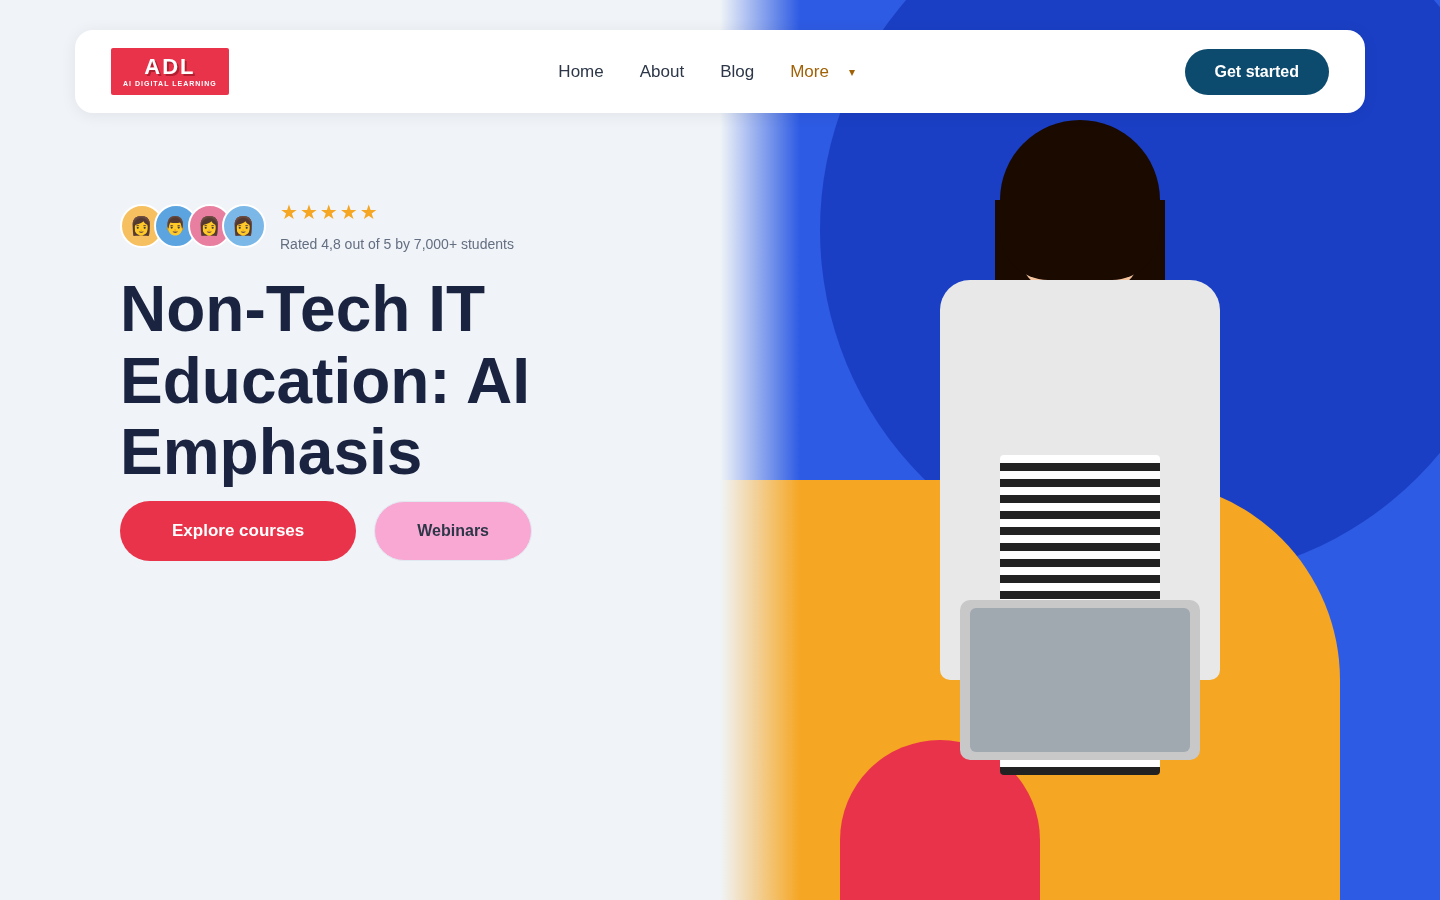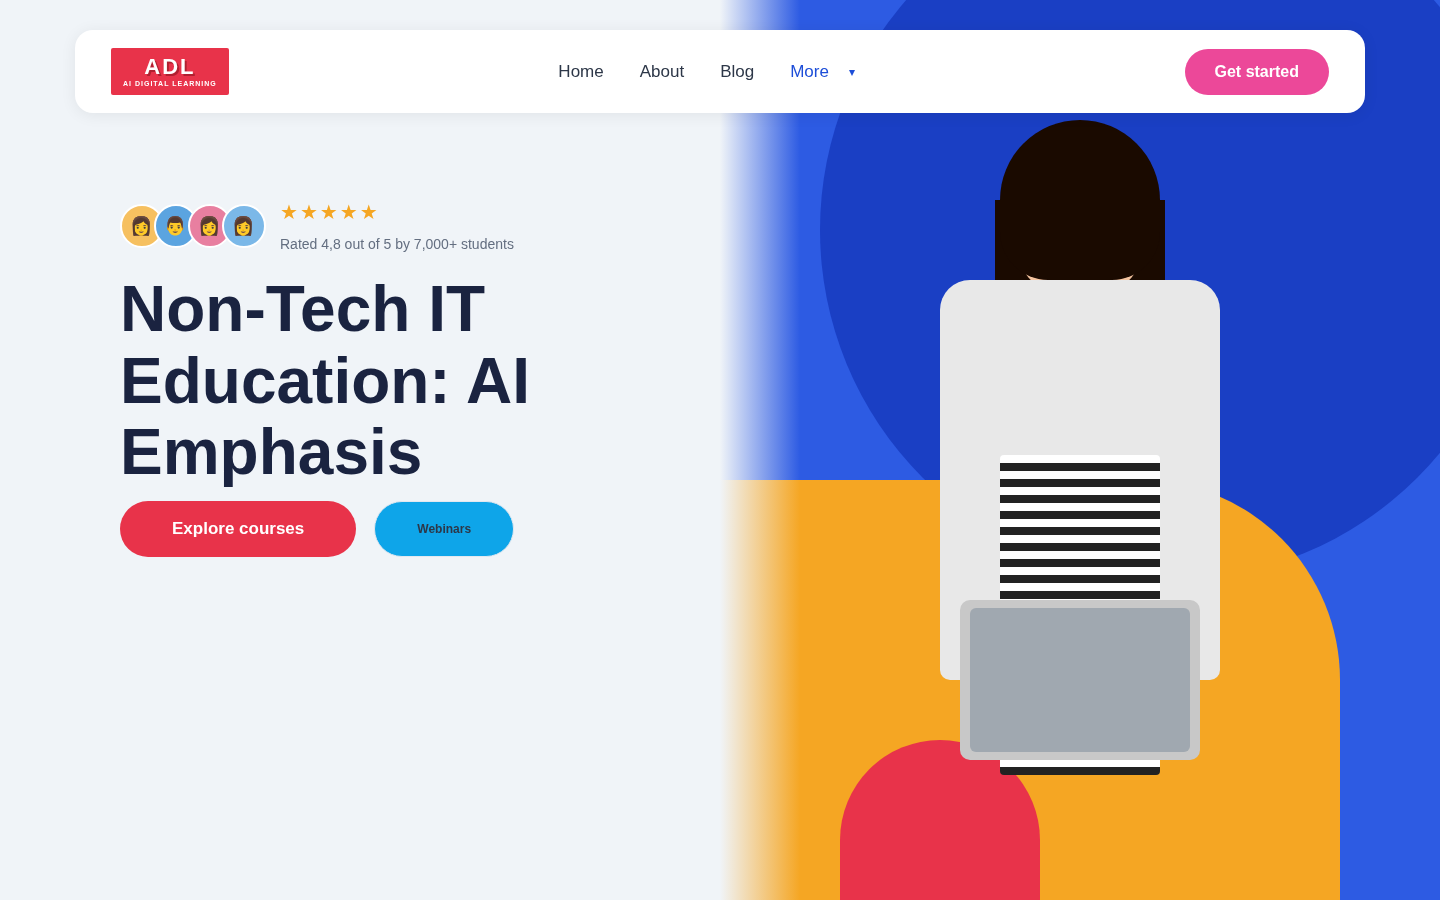--- a/index.html
+++ b/index.html
@@ -57,30 +57,30 @@
       text-decoration: none;
       color: #2d3748;
       font-size: 17px;
       font-weight: 500;
     }
     .more-btn {
       display: flex;
       align-items: center;
       gap: 20px;
       cursor: pointer;
-      color: #1d4ed8;
+      color: #a16207;
       font-size: 17px;
       font-weight: 500;
     }
     .chevron-icon {
       font-size: 12px;
       margin-top: 1px;
     }
     .get-started-btn {
-      background: #ec4899;
+      background: #0c4a6e;
       color: #fff;
       border: none;
       border-radius: 28px;
       padding: 14px 30px;
       font-size: 16px;
       font-weight: 700;
       cursor: pointer;
     }
 
     
@@ -142,26 +142,26 @@
       background: #e8334a;
       color: #fff;
       border: none;
       border-radius: 36px;
       padding: 3px 52px;
       font-size: 17px;
       font-weight: 700;
       cursor: pointer;
     }
     .webinars-btn {
-      background: #0ea5e9;
+      background: #f9a8d4;
       color: #2d3748;
       border: 1.5px solid #e2e8f0;
       border-radius: 36px;
       padding: 20px 42px;
-      font-size: 12px;
+      font-size: 16px;
       font-weight: 600;
       cursor: pointer;
     }
 
     
     .hero-right {
       position: absolute;
       top: 0;
       right: 0;
       width: 720px;

